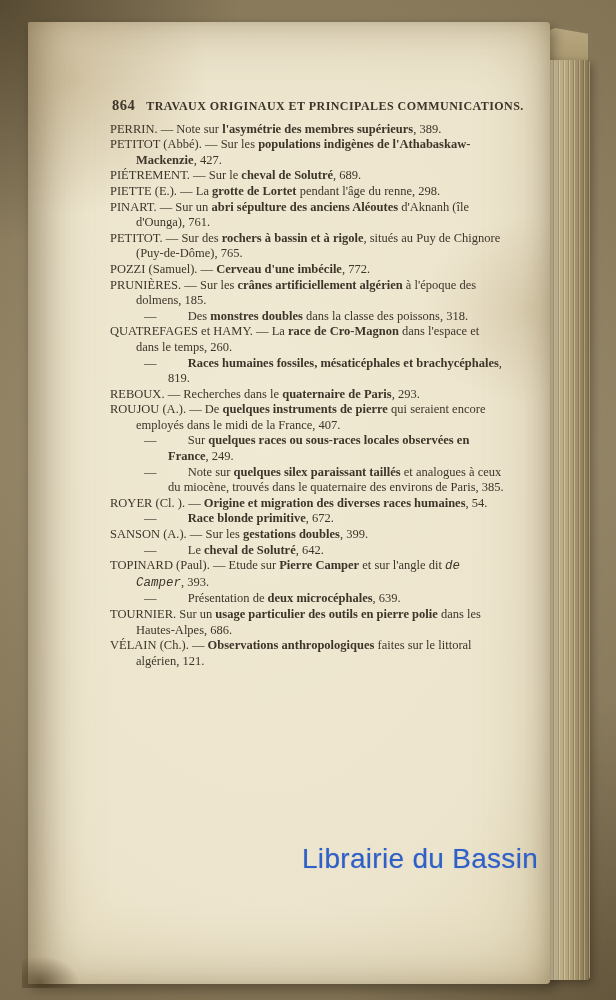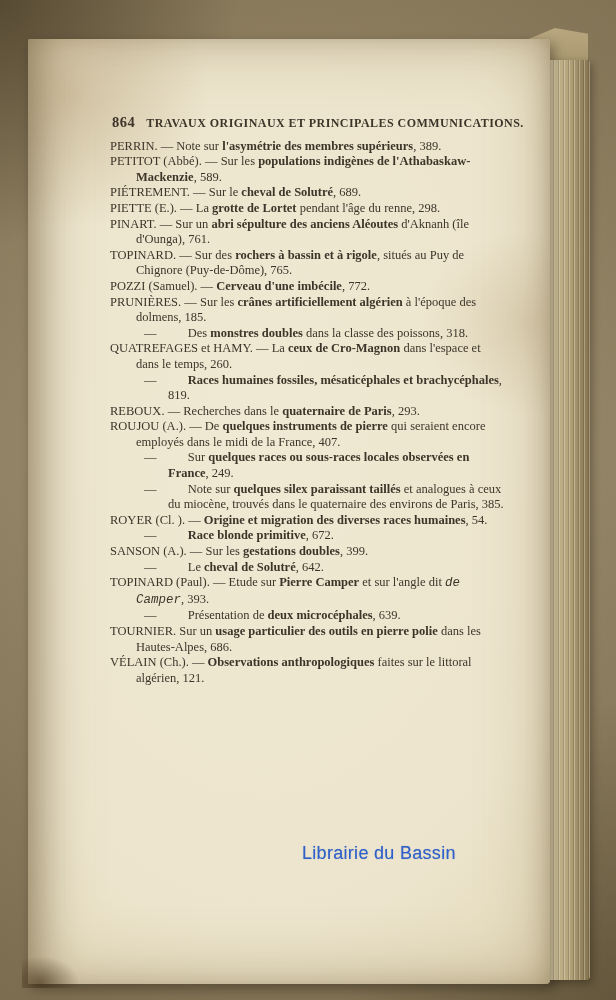--- a/index.html
+++ b/index.html
@@ -32,21 +32,20 @@
       radial-gradient(38% 20% at 8% 6%, rgba(150,120,70,0.30), rgba(0,0,0,0) 70%),
       radial-gradient(30% 14% at 96% 30%, rgba(150,120,70,0.18), rgba(0,0,0,0) 70%),
       radial-gradient(120% 100% at 45% 42%, #f0e9d3 0%, #ece4cc 52%, #dbcfa9 96%),
       #ece4cc;
     box-shadow:
       inset 0 0 70px rgba(120,95,50,0.35),
       inset 28px 0 40px -22px rgba(75,55,25,0.50),
       inset -14px 0 26px -16px rgba(95,75,40,0.45),
       4px 5px 12px rgba(15,8,0,0.35);
     border-radius:2px 4px 4px 2px;
-    margin-top:17px;
   }
   .page::after{ 
     content:"";position:absolute;left:-6px;bottom:-4px;width:90px;height:60px;
     background:radial-gradient(60% 60% at 20% 90%, rgba(55,38,15,0.55), rgba(0,0,0,0) 72%);
   }
   .text-block{
     position:absolute;left:82px;top:76px;width:394px;
     color:#3e352a;font-size:12.5px;line-height:15.6px;
     text-align:left;
   }
@@ -54,49 +53,49 @@
   .page-num{font-weight:bold;font-size:14.5px;letter-spacing:0.5px;}
   .header-title{font-size:12px;font-weight:bold;letter-spacing:0.45px;white-space:nowrap;}
   .entries p{margin:0;}
   .entry{padding-left:26px;text-indent:-26px;}
   .entry.cont{padding-left:58px;text-indent:-24px;}
   .b{font-weight:bold;text-align:right;}
   .i{font-style:italic;font-family:Liberation Mono, monospace;}
   .watermark{
     position:absolute;left:302px;top:843px;
     font-family:"Liberation Sans","DejaVu Sans",sans-serif;
-    font-size:18px;color:#2f60c8;letter-spacing:0.3px;
+    font-size:28px;color:#2f60c8;letter-spacing:0.3px;
     text-shadow:0 0 1px rgba(47,96,200,0.45);
     white-space:nowrap;
   }
 </style>
 </head>
 <body>
 
 <div class="photo">
   <div class="book">
     <div class="cover-corner"></div>
     <div class="page-stack"></div>
     <div class="page">
       <div class="text-block">
         <div class="header">
           <span class="page-num">864</span>
           <span class="header-title">TRAVAUX ORIGINAUX ET PRINCIPALES COMMUNICATIONS.</span>
         </div>
         <div class="entries">
             <p class="entry"><span>PERRIN. — Note sur </span><span class="b">l'asymétrie des membres supérieurs</span><span>, 389.</span></p>
-            <p class="entry"><span>PETITOT (Abbé). — Sur les </span><span class="b">populations indigènes de l'Atha­baskaw-Mackenzie</span><span>, 589.</span></p>
+            <p class="entry"><span>PETITOT (Abbé). — Sur les </span><span class="b">populations indigènes de l'Atha­baskaw-Mackenzie</span><span>, 427.</span></p>
             <p class="entry"><span>PIÉTREMENT. — Sur le </span><span class="b">cheval de Solutré</span><span>, 689.</span></p>
             <p class="entry"><span>PIETTE (E.). — La </span><span class="b">grotte de Lortet</span><span> pendant l'âge du renne, 298.</span></p>
             <p class="entry"><span>PINART. — Sur un </span><span class="b">abri sépulture des anciens Aléoutes</span><span> d'Aknanh (île d'Ounga), 761.</span></p>
-            <p class="entry"><span>TOPINARD. — Sur des </span><span class="b">rochers à bassin et à rigole</span><span>, situés au Puy de Chignore (Puy-de-Dôme), 765.</span></p>
+            <p class="entry"><span>PETITOT. — Sur des </span><span class="b">rochers à bassin et à rigole</span><span>, situés au Puy de Chignore (Puy-de-Dôme), 765.</span></p>
             <p class="entry"><span>POZZI (Samuel). — </span><span class="b">Cerveau d'une imbécile</span><span>, 772.</span></p>
             <p class="entry"><span>PRUNIÈRES. — Sur les </span><span class="b">crânes artificiellement algérien</span><span> à l'époque des dolmens, 185.</span></p>
             <p class="entry cont"><span>—   </span><span>Des </span><span class="b">monstres doubles</span><span> dans la classe des poissons, 318.</span></p>
-            <p class="entry"><span>QUATREFAGES et HAMY. — La </span><span class="b">ceux de Cro-Magnon</span><span> dans l'espace et dans le temps, 260.</span></p>
+            <p class="entry"><span>QUATREFAGES et HAMY. — La </span><span class="b">race de Cro-Magnon</span><span> dans l'espace et dans le temps, 260.</span></p>
             <p class="entry cont"><span>—   </span><span class="b">Races humaines fossiles, mésaticéphales et brachycéphales</span><span>, 819.</span></p>
             <p class="entry"><span>REBOUX. — Recherches dans le </span><span class="b">quaternaire de Paris</span><span>, 293.</span></p>
             <p class="entry"><span>ROUJOU (A.). — De </span><span class="b">quelques instruments de pierre</span><span> qui seraient encore employés dans le midi de la France, 407.</span></p>
             <p class="entry cont"><span>—   </span><span>Sur </span><span class="b">quelques races ou sous-races locales observées en France</span><span>, 249.</span></p>
             <p class="entry cont"><span>—   </span><span>Note sur </span><span class="b">quelques silex paraissant taillés</span><span> et analogues à ceux du miocène, trouvés dans le quaternaire des environs de Paris, 385.</span></p>
             <p class="entry"><span>ROYER (Cl. ). — </span><span class="b">Origine et migration des diverses races humaines</span><span>, 54.</span></p>
             <p class="entry cont"><span>—   </span><span class="b">Race blonde primitive</span><span>, 672.</span></p>
             <p class="entry"><span>SANSON (A.). — Sur les </span><span class="b">gestations doubles</span><span>, 399.</span></p>
             <p class="entry cont"><span>—   </span><span>Le </span><span class="b">cheval de Solutré</span><span>, 642.</span></p>
             <p class="entry"><span>TOPINARD (Paul). — Etude sur </span><span class="b">Pierre Camper</span><span> et sur l'angle dit </span><span class="i">de Camper</span><span>, 393.</span></p>

